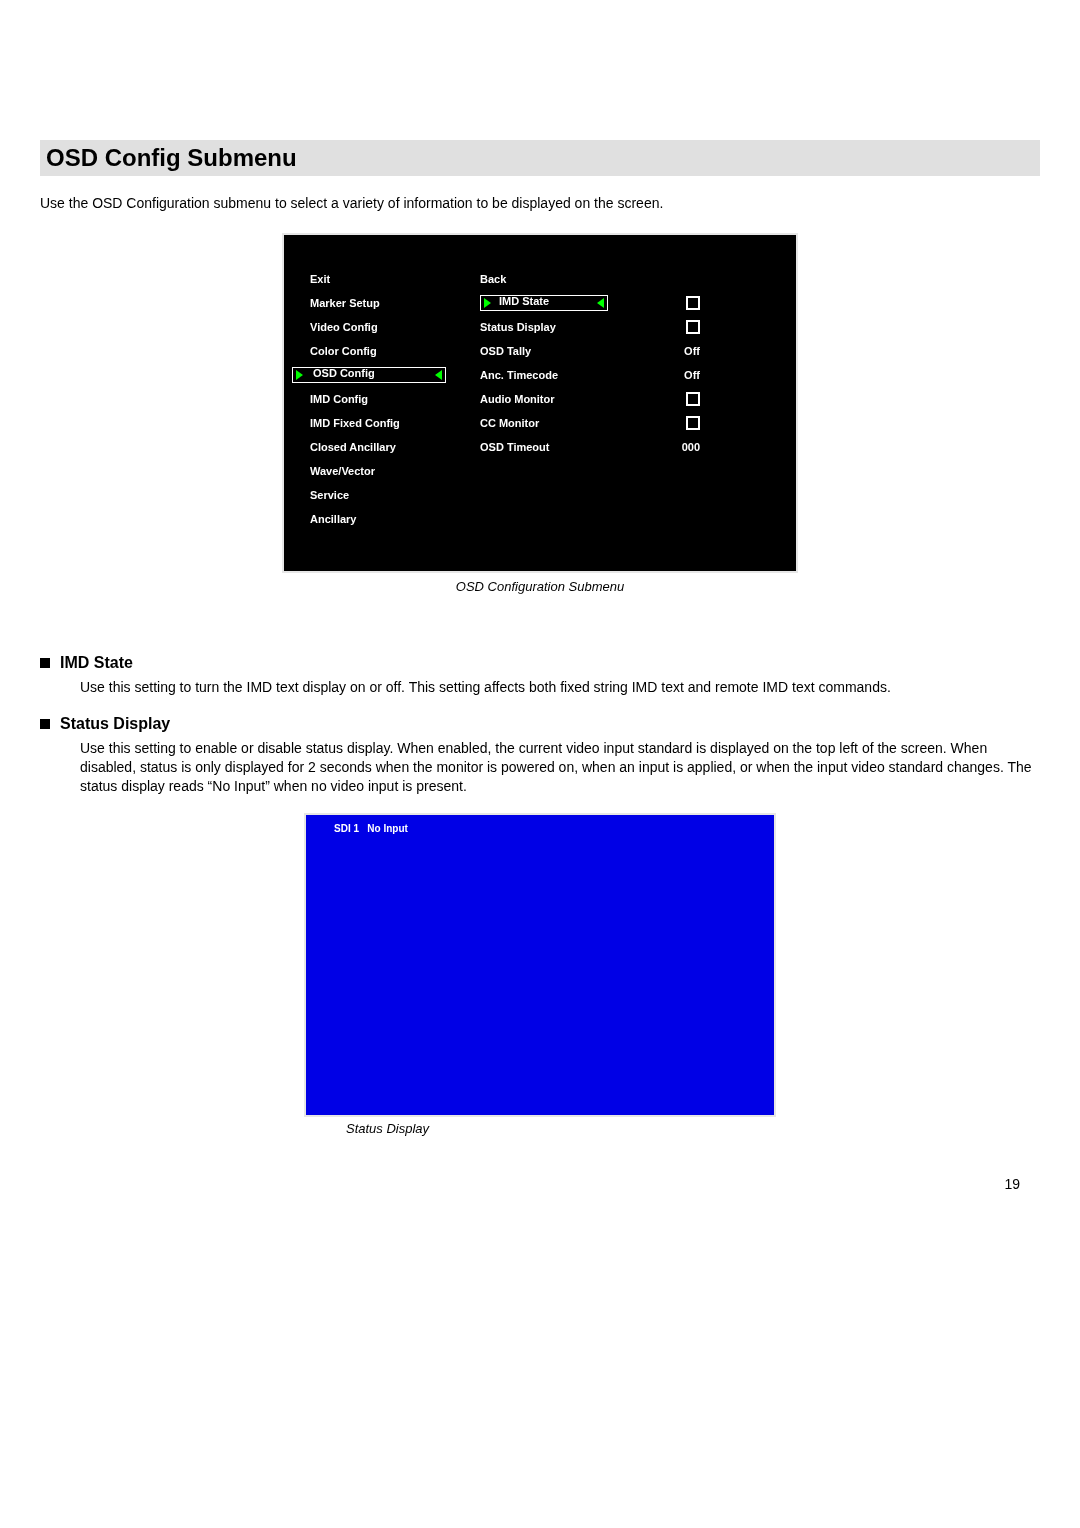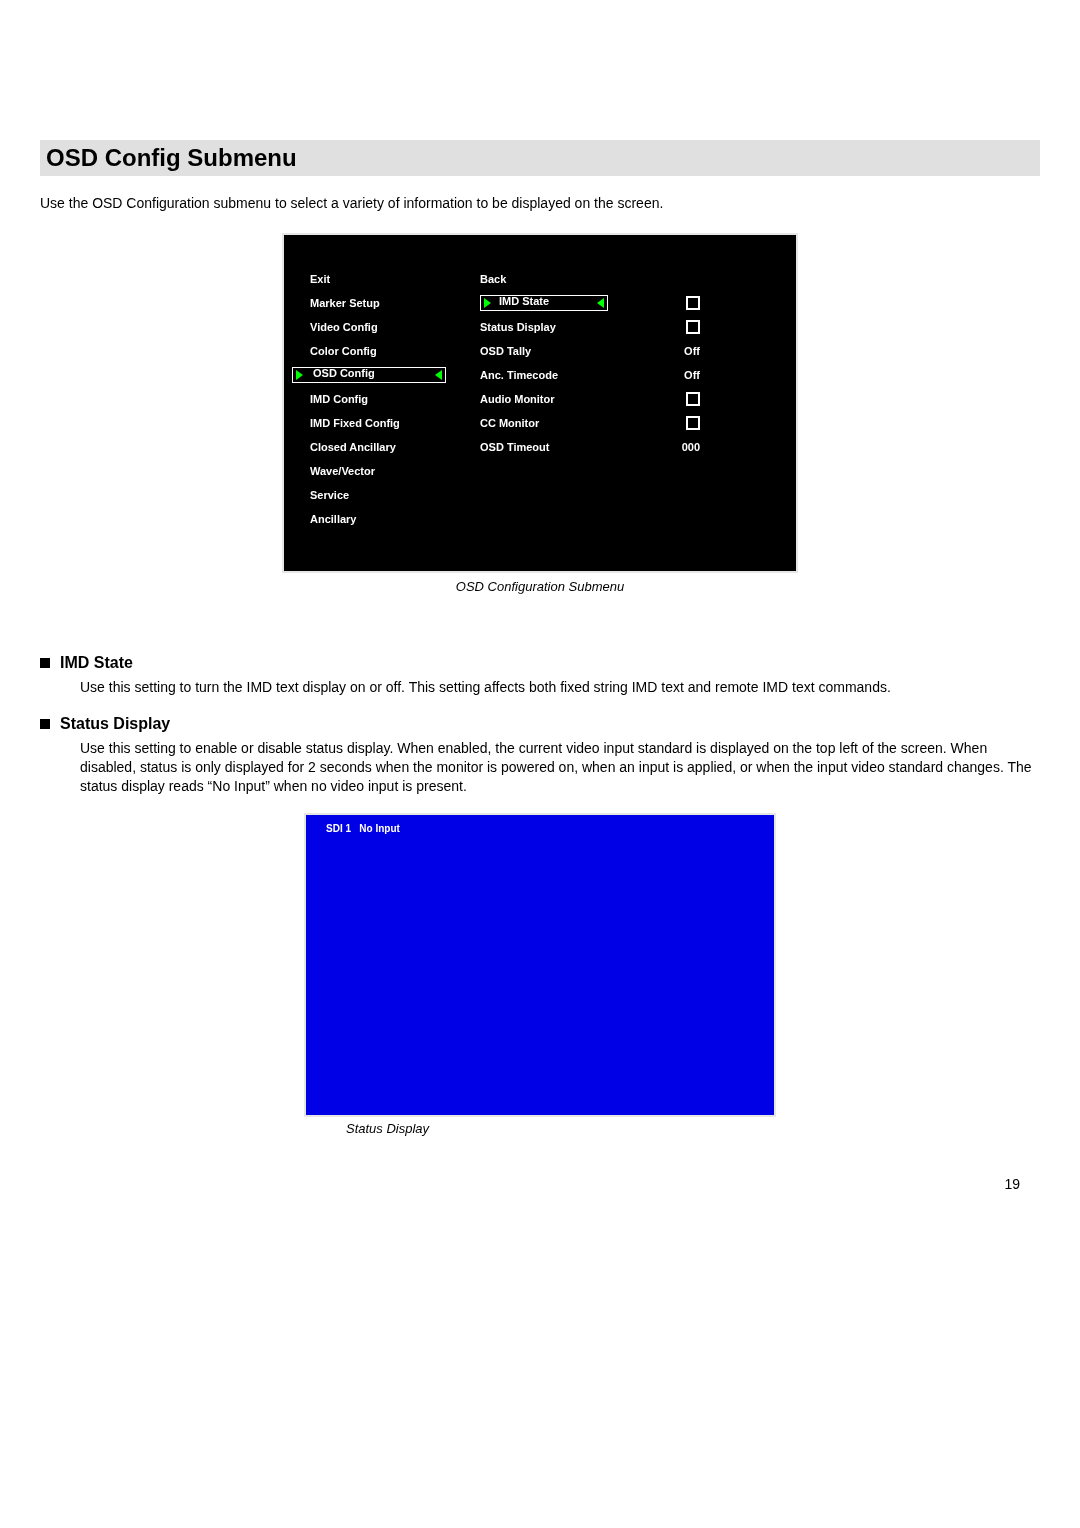--- a/index.html
+++ b/index.html
@@ -140,21 +140,21 @@
     width: 468px;
     height: 300px;
     margin: 10px auto 0 auto;
     background: #0000e6;
     border: 2px solid #e6e6e6;
     position: relative;
   }
   .blue-status {
     position: absolute;
     top: 8px;
-    left: 20px;
+    left: 28px;
     font-family: Verdana, Arial, sans-serif;
     color: #fff;
     font-size: 10px;
     font-weight: bold;
   }
   .page-num {
     text-align: right;
     margin-top: 40px;
     margin-right: 20px;
     font-size: 14px;

